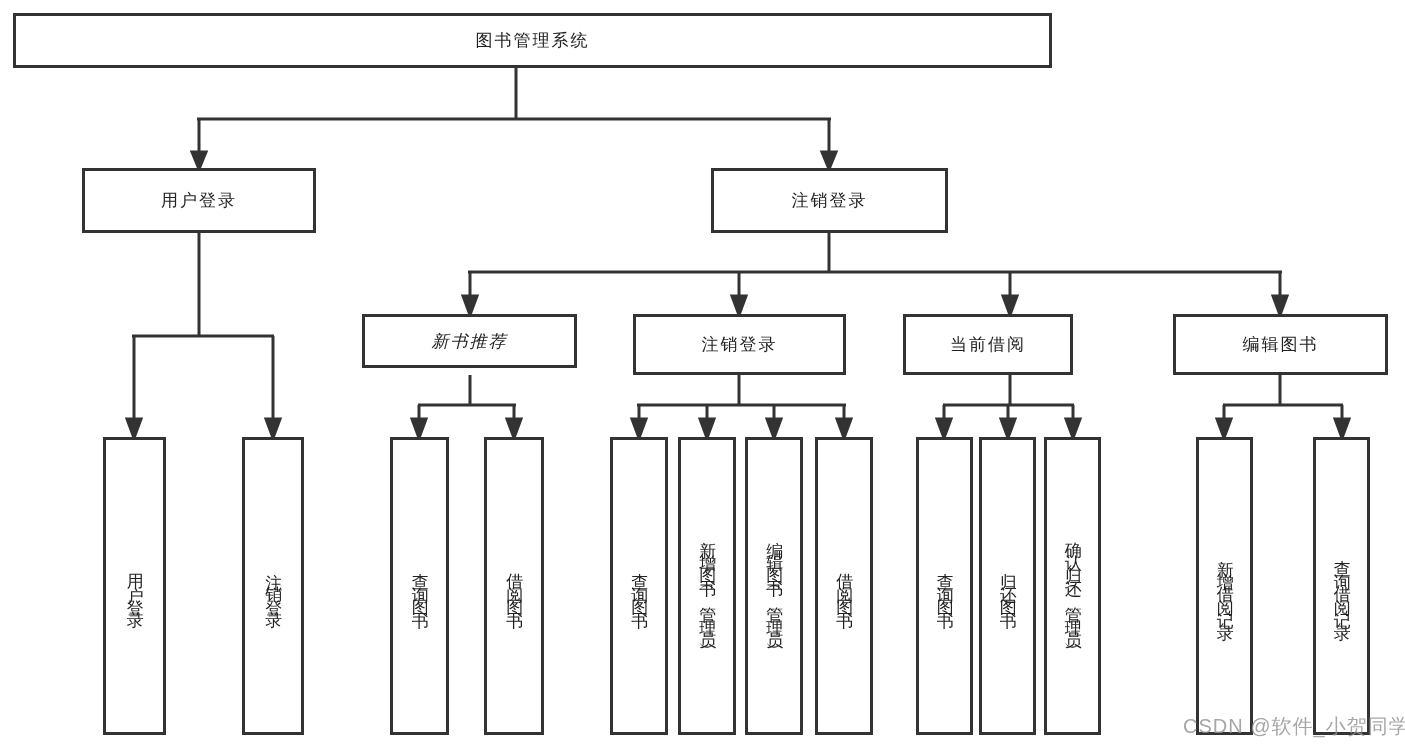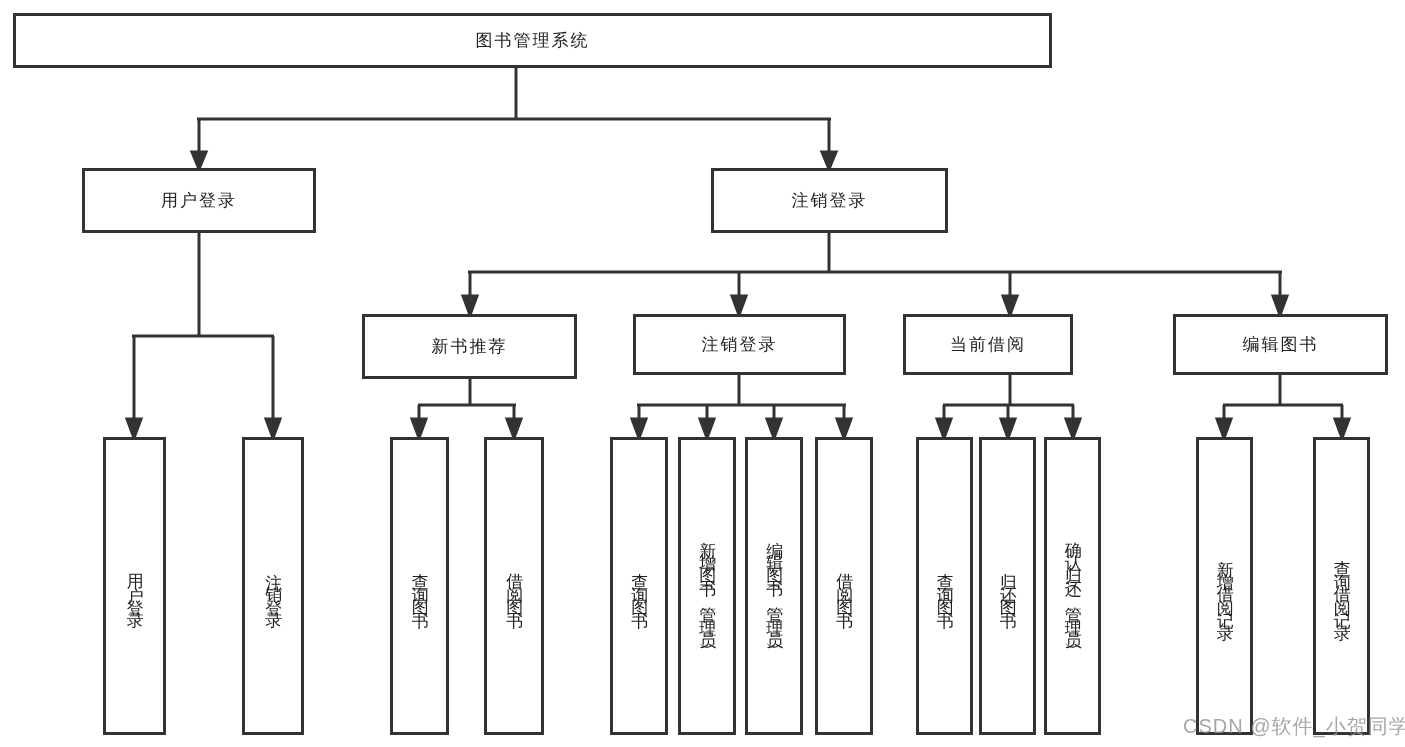--- a/index.html
+++ b/index.html
@@ -125,21 +125,21 @@
     <span class="h-label">图书管理系统</span>
   </div>
 
   <div class="node" style="left:82px; top:168px; width:234px; height:65px;">
     <span class="h-label">用户登录</span>
   </div>
   <div class="node" style="left:711px; top:168px; width:237px; height:65px;">
     <span class="h-label">注销登录</span>
   </div>
 
-  <div class="node" style="left:362px; top:314px; width:215px; height:65px;">
+  <div class="node" style="left:362px; top:314px; width:215px; height:54px;font-style:italic;">
     <span class="h-label">新书推荐</span>
   </div>
   <div class="node" style="left:633px; top:314px; width:213px; height:61px;">
     <span class="h-label">注销登录</span>
   </div>
   <div class="node" style="left:903px; top:314px; width:170px; height:61px;">
     <span class="h-label">当前借阅</span>
   </div>
   <div class="node" style="left:1173px; top:314px; width:215px; height:61px;">
     <span class="h-label">编辑图书</span>

